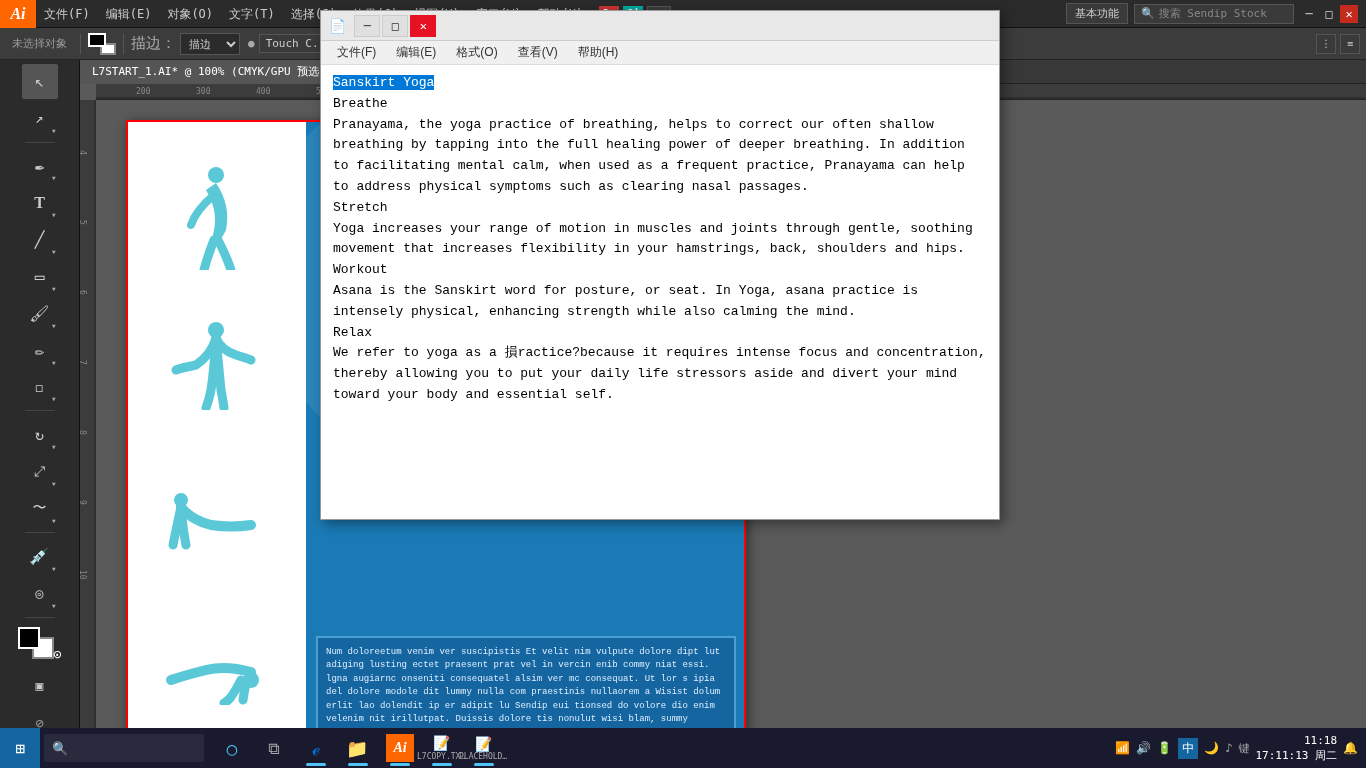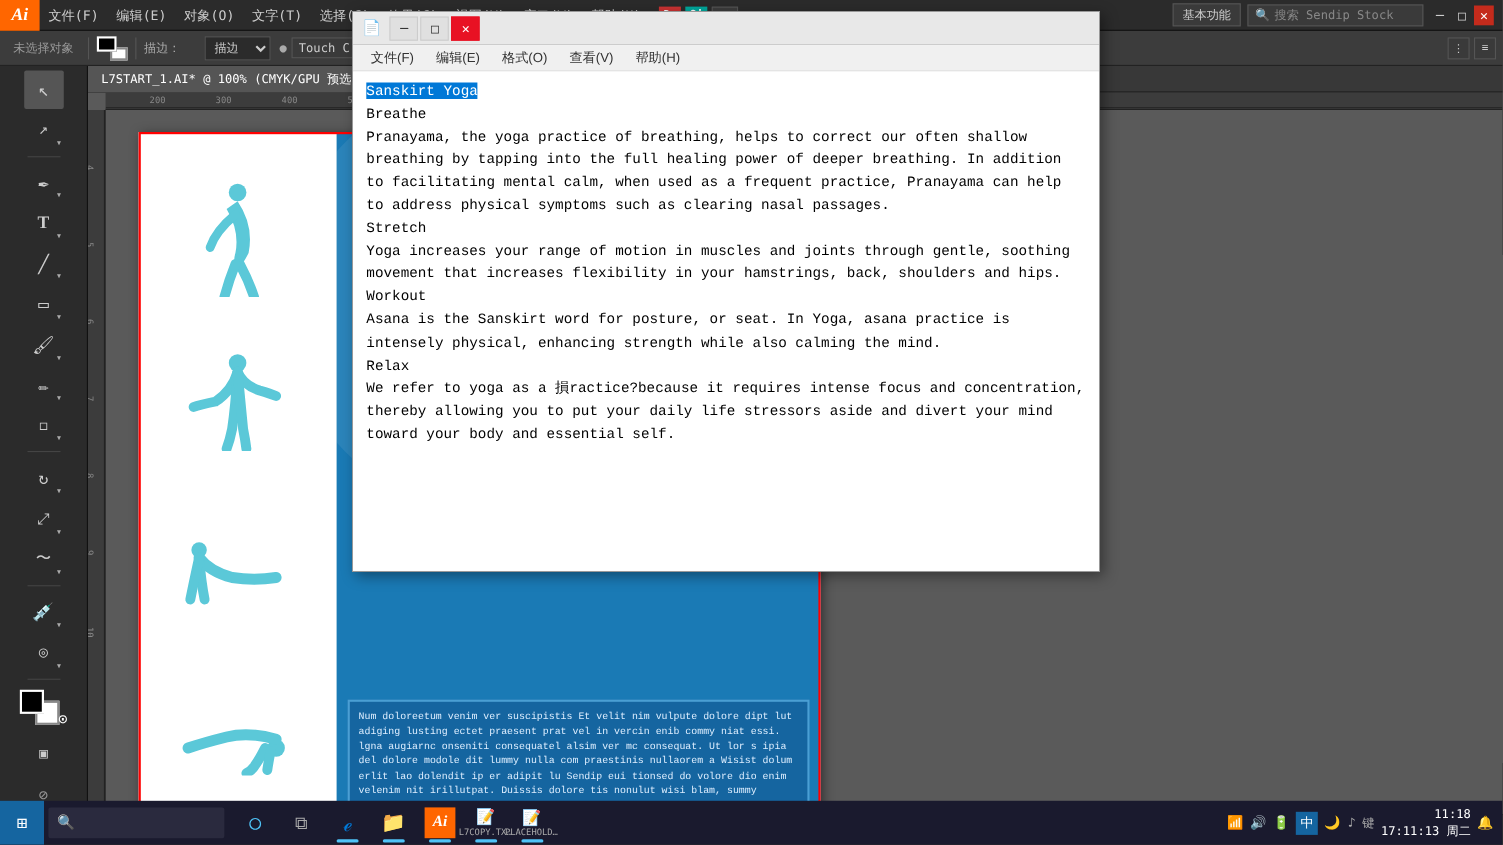--- a/index.html
+++ b/index.html
@@ -239,22 +239,22 @@
     <span style="color:#999;font-size:11px;">未选择对象</span>
   </div>
   <div class="toolbar-divider"></div>
   <div style="display:flex;align-items:center;gap:2px;">
     <div style="position:relative;width:28px;height:22px;">
       <div style="width:18px;height:14px;background:black;border:2px solid white;position:absolute;top:0;left:0;z-index:2;cursor:pointer;"></div>
       <div style="width:16px;height:12px;background:white;border:2px solid #888;position:absolute;bottom:0;right:0;z-index:1;cursor:pointer;"></div>
     </div>
   </div>
   <div class="toolbar-divider"></div>
-  <span style="color:#aaa;font-size:11px;">描边：</span>
-  <select class="toolbar-select" style="width:60px;margin-left:18px;">
+  <span style="color:#aaa;font-size:15px;">描边：</span>
+  <select class="toolbar-select" style="width:60px;">
     <option>描边</option>
   </select>
   <span style="color:#aaa;font-size:11px;margin-left:4px;">●</span>
   <div style="background:#3a3a3a;border:1px solid #555;padding:2px 6px;color:#ccc;font-size:11px;display:flex;align-items:center;gap:2px;">
     <span>Touch C...</span>
     <span>▼</span>
   </div>
   <div class="toolbar-divider"></div>
   <span style="color:#aaa;font-size:11px;">不透明度：</span>
   <div style="background:#2b2b2b;border:1px solid #555;color:#ccc;font-size:11px;height:22px;width:55px;display:flex;align-items:center;justify-content:center;">

